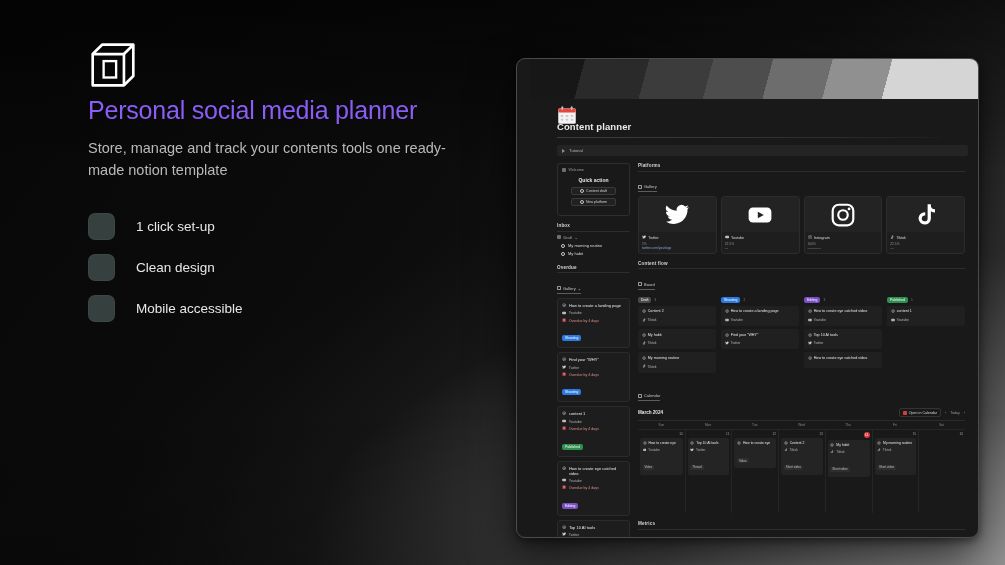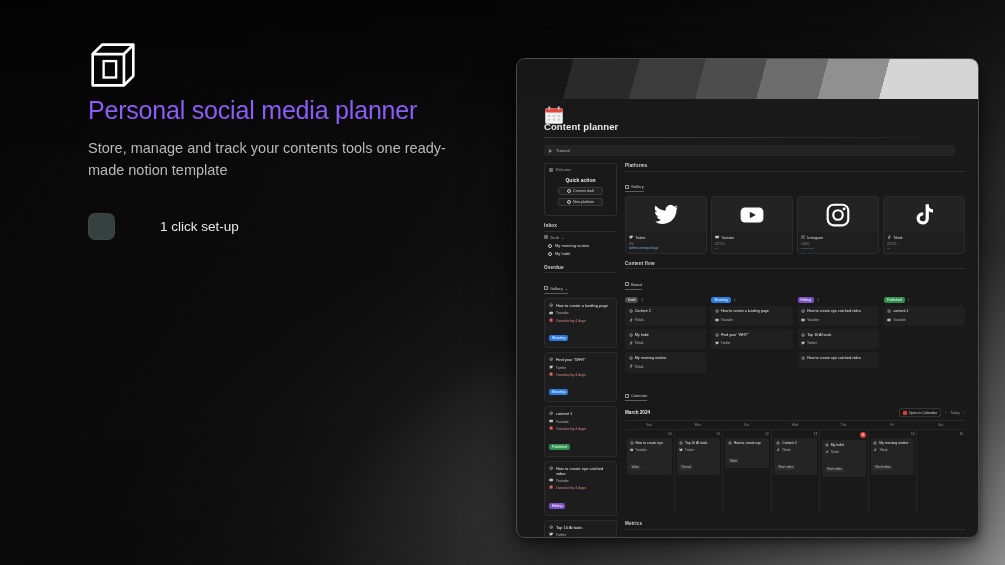--- a/index.html
+++ b/index.html
@@ -29,36 +29,37 @@
     font-size:41px; font-weight:bold; letter-spacing:-.6px;
     color:#ffffff; line-height:1;
   }
   .subhead{
     margin-top:2px; font-size:25px; color:#8b5cf6; font-weight:400; letter-spacing:-.2px;
   }
   .blurb{
     margin-top:12px; font-size:14.5px; color:#b9b9b9; line-height:1.52; max-width:392px;
   }
   .features{ margin-top:25px; }
-  .feature{ display:flex; align-items:center; height:41px;gap:24px; }
+  .feature{ display:flex; align-items:center; height:41px; }
   .fbox{
     width:27px; height:27px; border-radius:7px;
     background:#35403f;
     box-shadow:inset 0 0 0 1px rgba(255,255,255,.04);
     flex:0 0 auto;
   }
   .flabel{ margin-left:21px; font-size:13.5px; color:#e7e7e7; }
 
   
   .window{
     position:absolute; left:516px; top:58px; width:463px; height:480px;
     background:#191919; border-radius:9px;
     border:1px solid #4b4b4b;
     box-shadow:0 22px 46px rgba(0,0,0,.62), 0 3px 10px rgba(0,0,0,.5);
     overflow:hidden;
+    padding-left:13px;
   }
   
   .cover{
     height:40px; width:100%;
     background:
       linear-gradient(105deg,
         #171717 0%, #171717 12%,
         #2a2a2a 12%, #2a2a2a 26%,
         #3c3c3c 26%, #3c3c3c 40%,
         #4d4d4d 40%, #4d4d4d 53%,
@@ -185,20 +186,28 @@
   </svg>
 
   <div class="subhead">Personal social media planner</div>
   <div class="blurb">Store, manage and track your contents tools one ready-made notion template</div>
 
   <div class="features">
     <div class="feature">
       <div class="fbox"></div>
       <div class="flabel">1 click set-up</div>
     </div>
+    <div class="feature">
+      <div class="fbox"></div>
+      <div class="flabel">Clean design</div>
+    </div>
+    <div class="feature">
+      <div class="fbox"></div>
+      <div class="flabel">Mobile accessible</div>
+    </div>
   </div>
 </div>
 
 <div class="window">
   <div class="cover"></div>
 
   <div class="page">
     <svg class="page-icon" viewBox="0 0 32 32">
       <rect x="2" y="5" width="28" height="25" rx="2.5" fill="#f3f3f3"></rect>
       <rect x="2" y="5" width="28" height="7" rx="2.5" fill="#e2483d"></rect>

